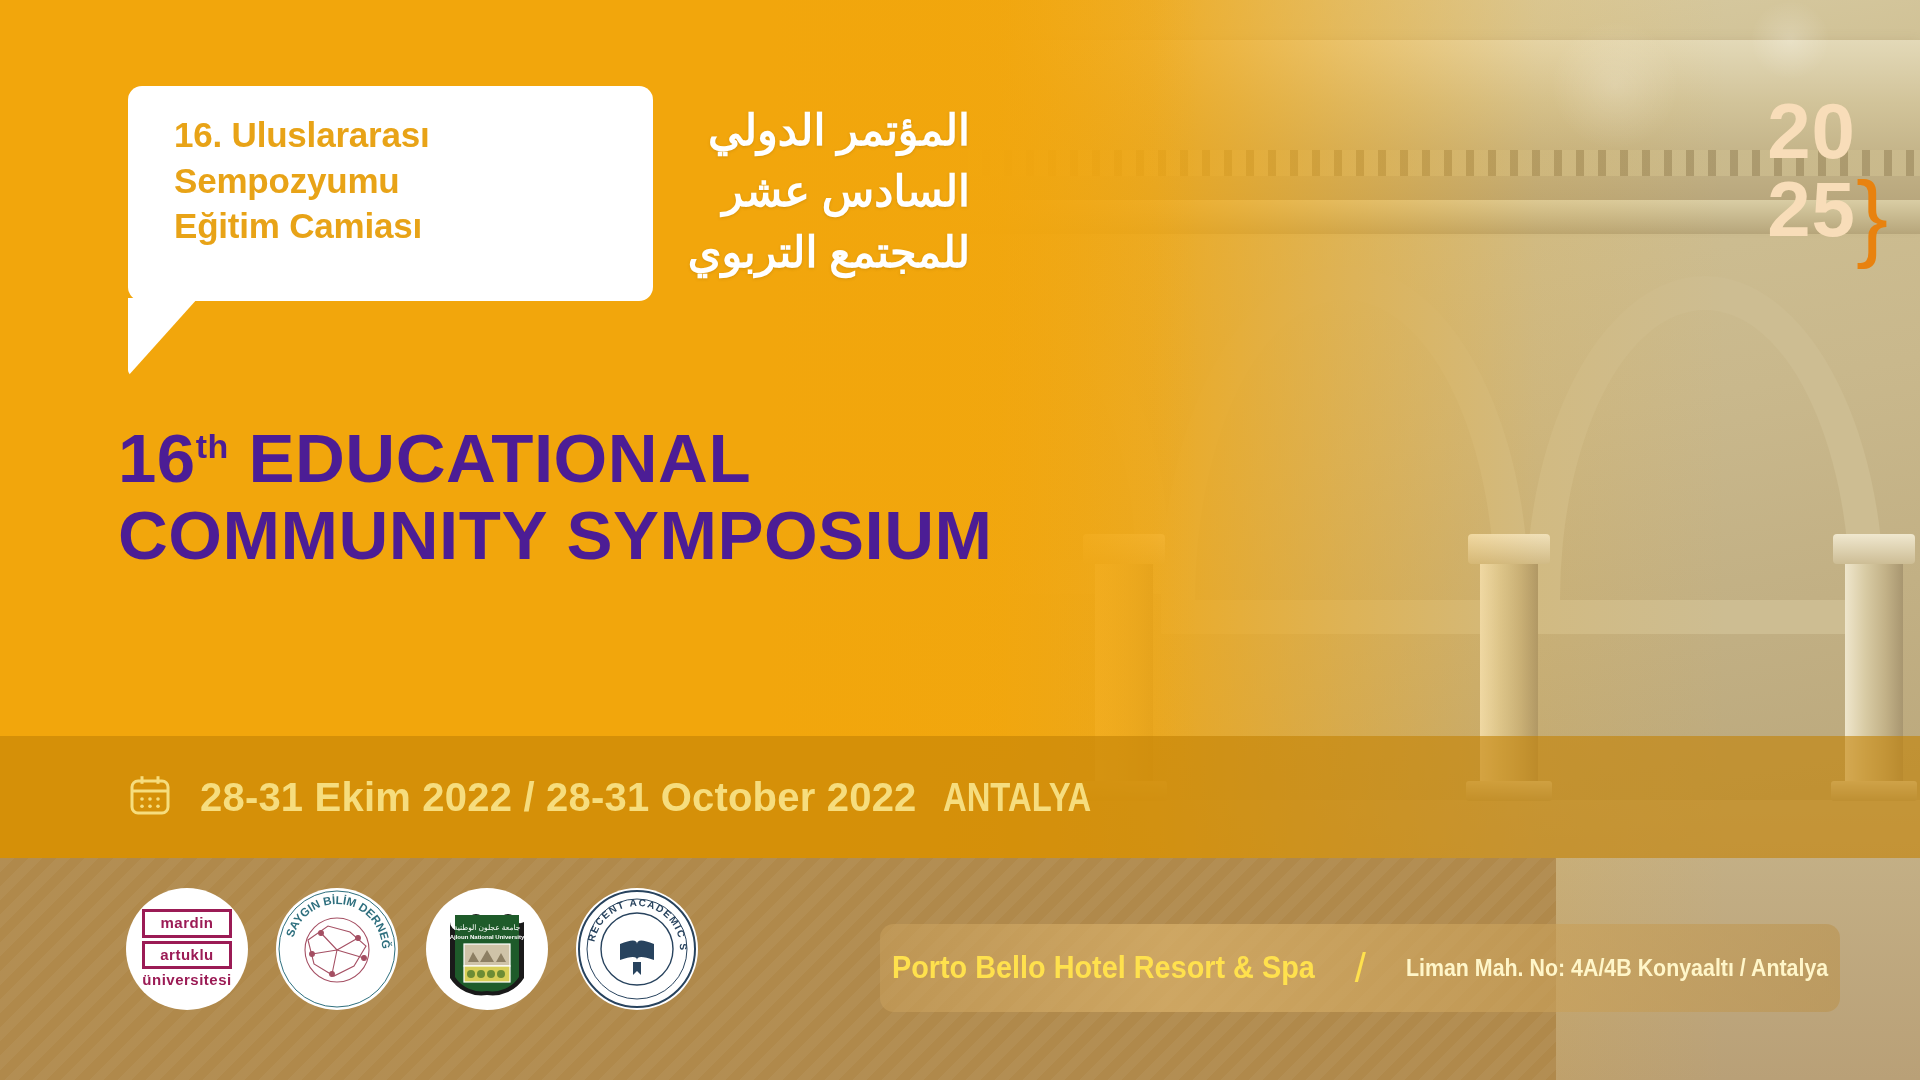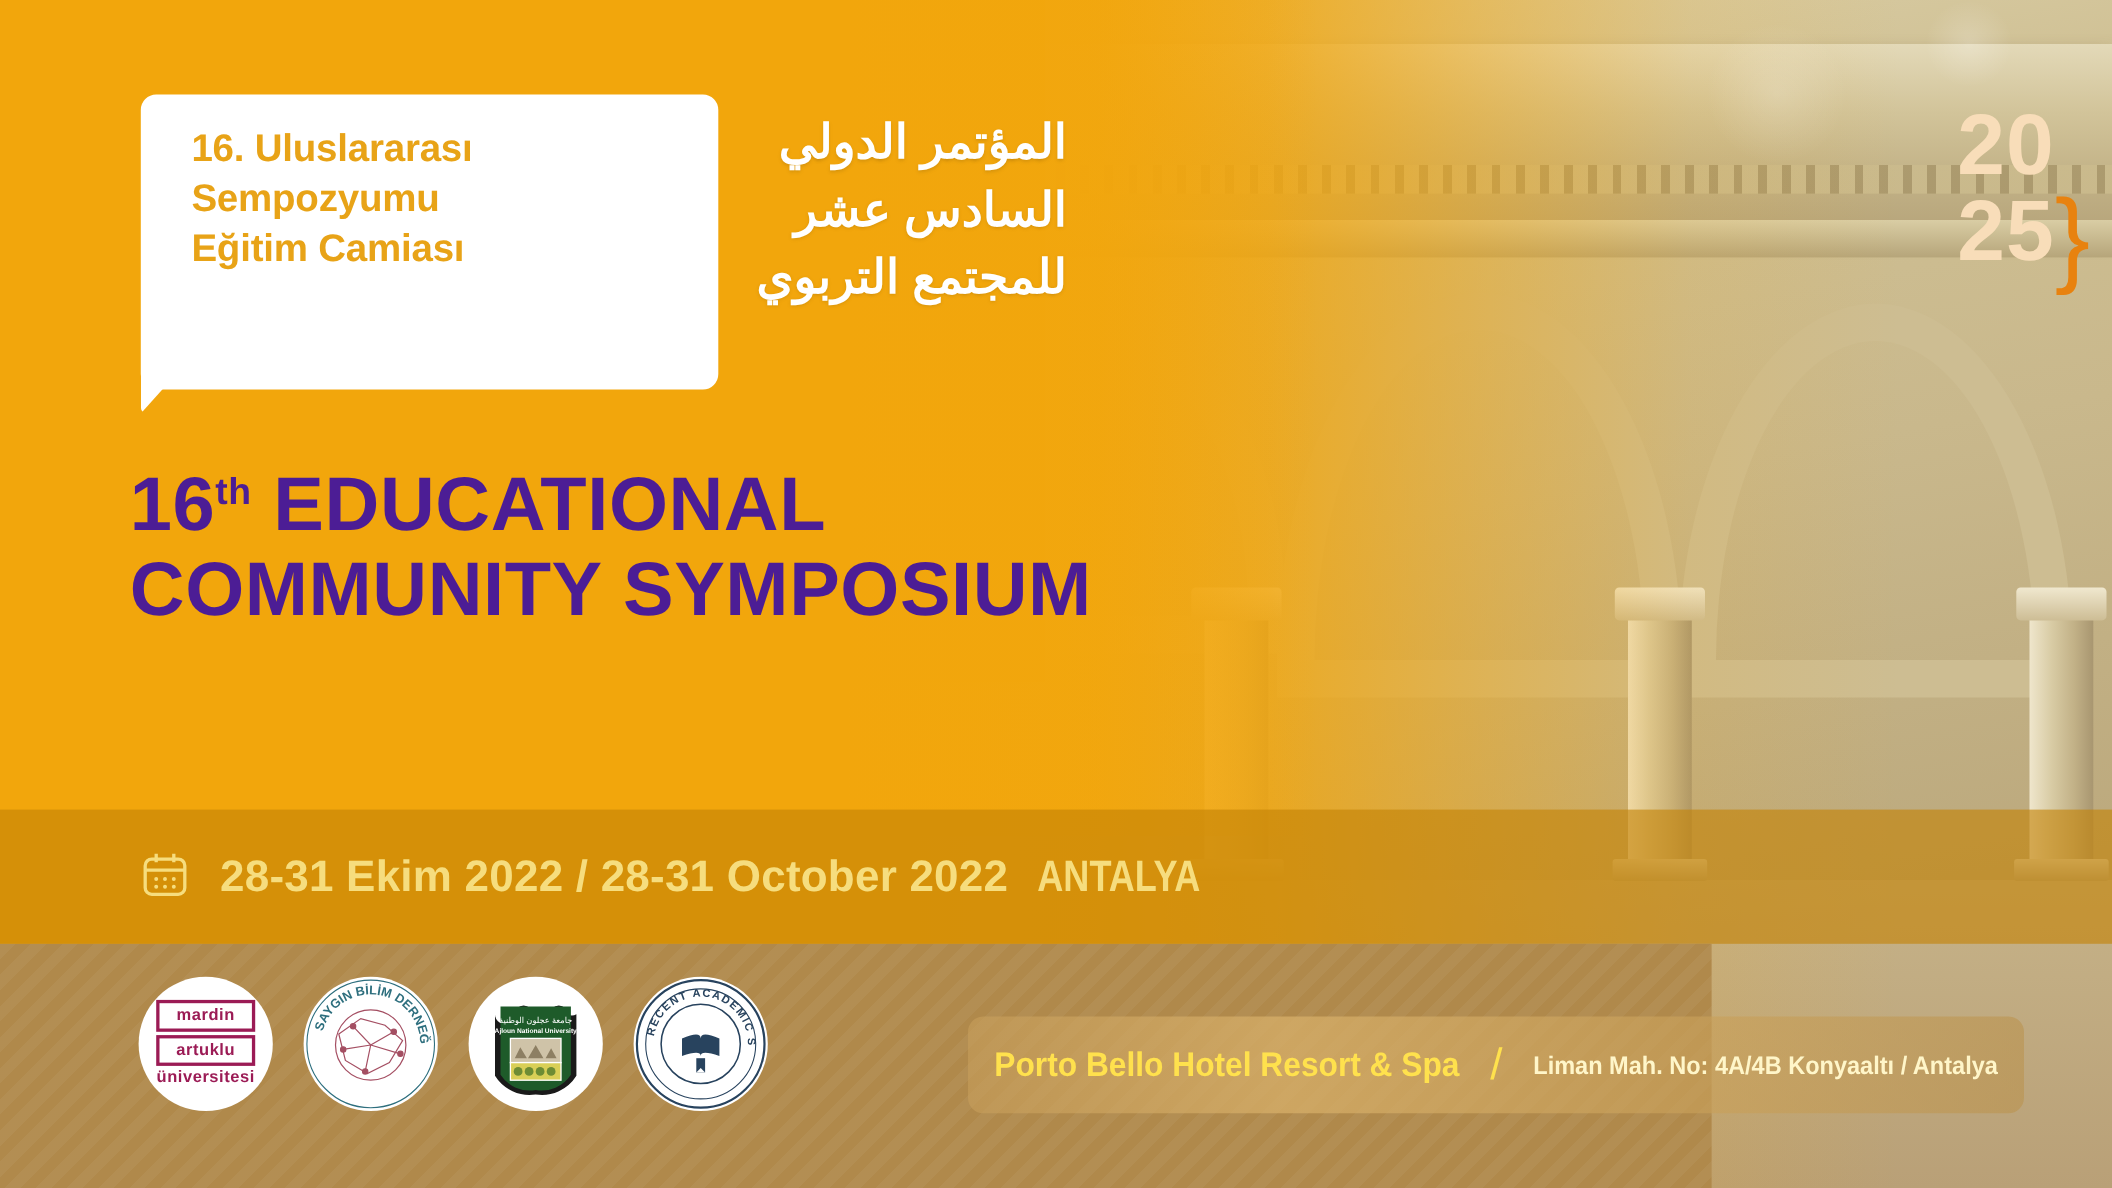--- a/index.html
+++ b/index.html
@@ -107,21 +107,21 @@
       rgba(242,166,12,.82) 60%, rgba(242,166,12,.45) 70%,
       rgba(242,166,12,.12) 80%, rgba(242,166,12,0) 90%);
   }
   .wash-top {
     position:absolute; left:0; top:0; width:1200px; height:760px;
     background:linear-gradient(90deg,#f2a60c 0%, #f2a60c 55%, rgba(242,166,12,.55) 78%, rgba(242,166,12,0) 100%);
   }
 
   
   .bubble {
-    position:absolute; left:128px; top:86px; width:525px; height:268px;
+    position:absolute; left:128px; top:86px; width:525px; height:215px;
     background:#ffffff; border-radius:14px;
     z-index:6;
   }
   .bubble-tail {
     position:absolute; left:128px; top:298px; width:70px; height:78px;
     background:#ffffff; z-index:5;
     clip-path:polygon(0 0, 100% 0, 0 100%);
     border-bottom-left-radius:6px;
   }
   .bubble-text {
@@ -133,21 +133,21 @@
   
   .arabic {
     position:absolute; left:640px; top:100px; width:330px;
     direction:rtl; text-align:right;
     color:#ffffff; font-weight:bold; font-size:43px; line-height:1.42;
     z-index:6; text-shadow:0 1px 3px rgba(140,95,10,.25);
   }
 
   
   .year {
-    position:absolute; right:52px; top:96px; z-index:7;
+    position:absolute; right:64px; top:96px; z-index:7;
     text-align:center;
   }
   .year .num {
     font-size:78px; font-weight:bold; line-height:.92; letter-spacing:1px;
     color:#f8ddb9;
     display:block;
   }
   .year .num2 { margin-top:6px; }
   .year .brace {
     position:absolute; right:-32px; top:72px;
@@ -194,21 +194,21 @@
     position:relative;
   }
   .logo-mardin { color:#9b1b55; font-weight:bold; font-size:15px; text-align:center;
                  line-height:1.1; letter-spacing:.5px; }
   .logo-mardin .box { border:3px solid #9b1b55; padding:3px 6px; margin-bottom:3px; display:block;}
 
   .venue {
     position:absolute; left:880px; top:66px; width:960px; height:88px;
     background:linear-gradient(90deg, rgba(201,160,92,.55) 0%, rgba(215,175,105,.75) 30%, rgba(186,145,74,.55) 100%);
     border-radius:14px;
-    display:flex; align-items:center; justify-content:center; gap:0;
+    display:flex; align-items:center; justify-content:center; gap:12px;
     z-index:7;
   }
   .venue .hotel {
     color:#ffe14d; font-weight:bold; font-size:31px; white-space:nowrap;
     transform:scaleX(.93); transform-origin:center;
   }
   .venue .slash { color:#ffe14d; font-size:40px; font-weight:300; margin:0 12px; }
   .venue .addr {
     color:#fff6c9; font-weight:bold; font-size:23px; white-space:nowrap;
     transform:scaleX(.93); transform-origin:center;

